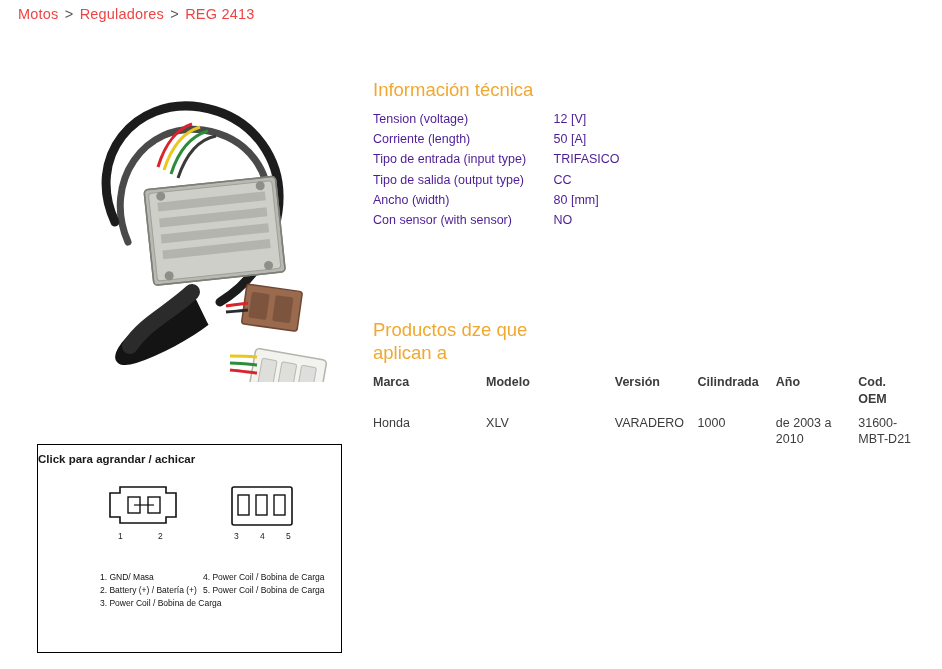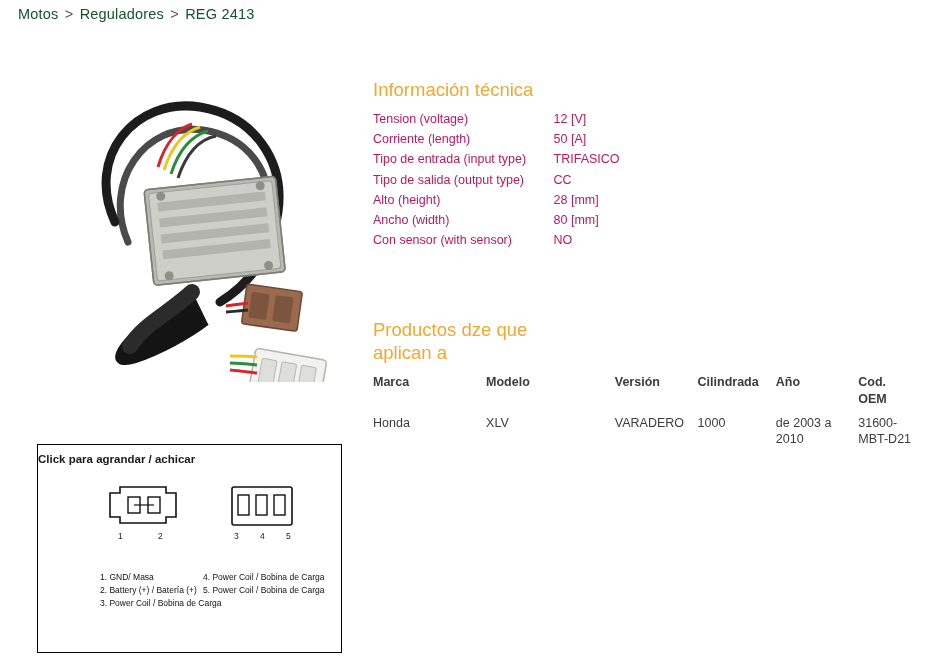--- a/index.html
+++ b/index.html
@@ -16,21 +16,21 @@
     overflow: hidden;
   }
   #breadcrumb {
     position: absolute;
     left: 18px;
     top: 6px;
     font-size: 14.5px;
     color: #5a5a5a;
     letter-spacing: 0.2px;
   }
-  #breadcrumb .crumb { color: #14532d; }
+  #breadcrumb .crumb { color: #ef4444; }
   #breadcrumb .sep { color: #5a5a5a; padding: 0 2px; }
 
   
   #product-photo {
     position: absolute;
     left: 40px;
     top: 62px;
     width: 300px;
     height: 320px;
   }
@@ -46,21 +46,21 @@
   .section-title {
     font-size: 18.5px;
     color: #f0a830;
     margin: 0 0 8px 0;
     font-weight: normal;
     line-height: 1.25;
   }
   .spec-table {
     border-collapse: collapse;
     font-size: 12.5px;
-    color: #be185d;
+    color: #4c1d95;
   }
   .spec-table td {
     padding: 1px 0;
     vertical-align: top;
     line-height: 1.45;
   }
   .spec-label { width: 182px; padding-right: 6px; }
   .spec-value { width: 120px; }
 
   
@@ -220,24 +220,20 @@
         <td class="spec-label">Corriente (length)</td>
         <td class="spec-value">50 [A]</td>
       </tr>
       <tr>
         <td class="spec-label">Tipo de entrada (input type)</td>
         <td class="spec-value">TRIFASICO</td>
       </tr>
       <tr>
         <td class="spec-label">Tipo de salida (output type)</td>
         <td class="spec-value">CC</td>
-      </tr>
-      <tr>
-        <td class="spec-label">Alto (height)</td>
-        <td class="spec-value">28 [mm]</td>
       </tr>
       <tr>
         <td class="spec-label">Ancho (width)</td>
         <td class="spec-value">80 [mm]</td>
       </tr>
       <tr>
         <td class="spec-label">Con sensor (with sensor)</td>
         <td class="spec-value">NO</td>
       </tr>
     </tbody>

